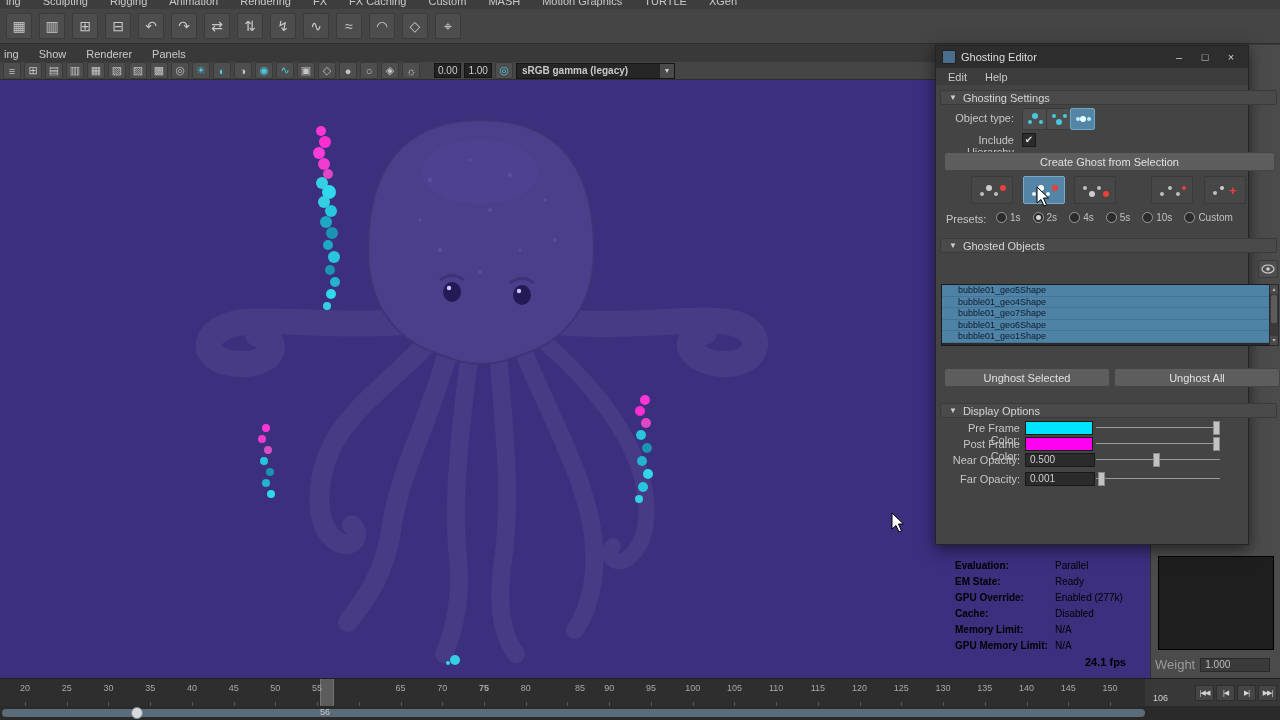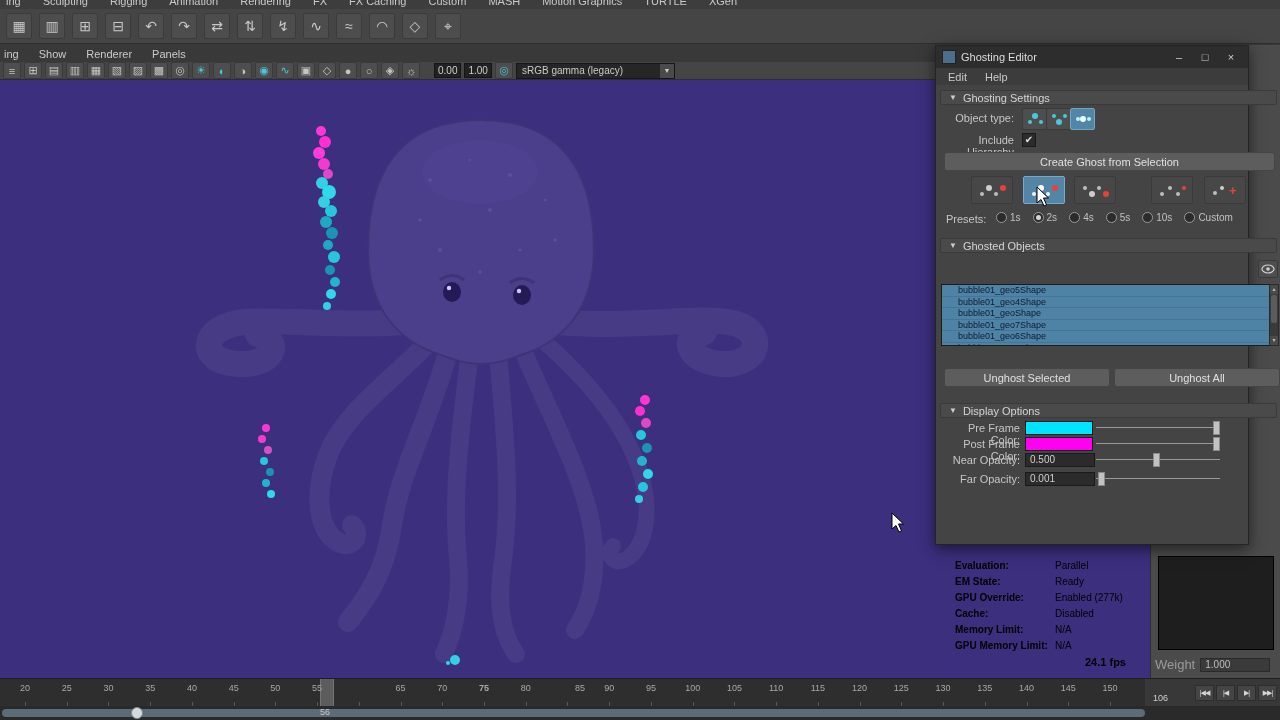--- a/index.html
+++ b/index.html
@@ -12,21 +12,21 @@
   
   #toolbar-main{left:0;top:9px;width:1280px;height:35px;background:#454545;border-bottom:1px solid #2e2e2e;display:flex;align-items:center;gap:7px;padding-left:6px;box-sizing:border-box;}
   .tb-icon{width:24px;height:24px;display:flex;align-items:center;justify-content:center;color:#c8c8c8;font-size:14px;background:#4d4d4d;border:1px solid #3b3b3b;border-radius:2px;}
   
   #panel-menu{left:0;top:45px;width:1150px;height:17px;background:#393939;display:flex;gap:20px;align-items:center;padding-left:4px;font-size:11px;color:#cbcbcb;}
   
   #vp-toolbar{left:0;top:62px;width:1150px;height:18px;background:#454545;border-bottom:1px solid #2d2d2d;display:flex;align-items:center;gap:3px;padding-left:3px;box-sizing:border-box;}
   .vp-icon{width:16px;height:15px;display:flex;align-items:center;justify-content:center;font-size:11px;color:#c4c4c4;background:#4e4e4e;border:1px solid #3a3a3a;border-radius:2px;}
   .vp-icon.active{color:#49c8dd;}
   .mini-field{background:#222;border:1px solid #151515;color:#ccc;font-size:10px;padding:0 3px;height:13px;line-height:13px;}
-  #vp-dropdown{position:relative;width:152px;height:14px;background:#262626;border:1px solid #161616;color:#c9c9c9;font-size:10px;line-height:14px;padding-left:5px;}
+  #vp-dropdown{position:relative;width:152px;height:14px;background:#262626;border:1px solid #161616;color:#c9c9c9;font-size:10px;line-height:14px;padding-left:5px;font-weight:bold;}
   #vp-dropdown .arrow{position:absolute;right:0;top:0;width:14px;height:14px;background:#4a4a4a;color:#ccc;font-size:7px;display:flex;align-items:center;justify-content:center;}
   
   #viewport{left:0;top:80px;width:1150px;height:598px;background:#3b2f7e;overflow:hidden;}
   
   #hud{left:955px;top:560px;width:190px;color:#000;font-size:10px;}
   .hud-row{height:16px;display:flex;}
   .hud-label{width:100px;font-weight:bold;}
   .hud-value{font-weight:normal;}
   #fps{left:1085px;top:656px;color:#000;font-size:11px;font-weight:bold;}
   
@@ -399,21 +399,20 @@
     <div class="ge-iconbtn" style="left:322px;top:214px;width:18px;height:16px;">
       <svg width="14" height="10">
           <ellipse cx="7" cy="5" rx="6" ry="4" fill="none" stroke="#d0d0d0" stroke-width="1.2"></ellipse>
           <circle cx="7" cy="5" r="1.8" fill="#d0d0d0"></circle>
         </svg>
     </div>
 
     <div id="ge-list">
         <div class="ge-list-item">bubble01_geo5Shape</div>
         <div class="ge-list-item">bubble01_geo4Shape</div>
-        <div class="ge-list-item">bubble01_geoShape</div>
         <div class="ge-list-item">bubble01_geo7Shape</div>
         <div class="ge-list-item">bubble01_geo6Shape</div>
         <div class="ge-list-item">bubble01_geo1Shape</div>
       </div>
     <div id="ge-scrollbar">
       <div class="sb-arrow">▴</div>
       <div id="sb-thumb"></div>
       <div class="sb-arrow" style="position:absolute;bottom:0;left:0;right:0;">▾</div>
     </div>
 

